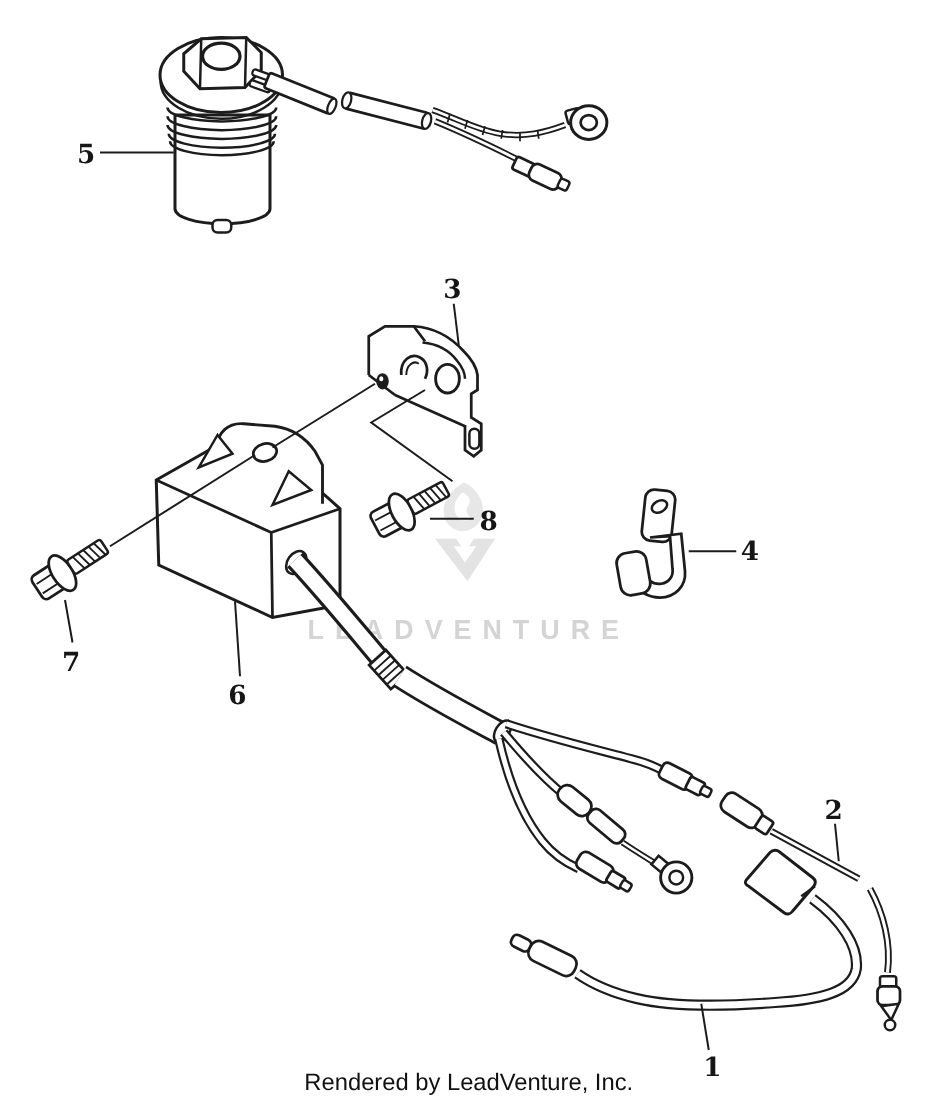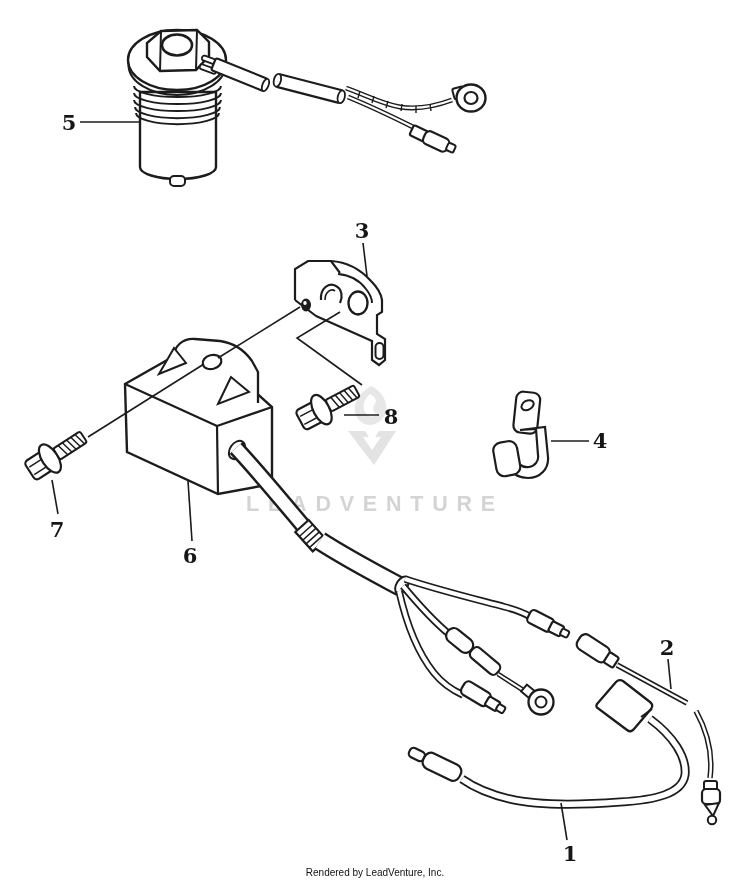--- a/index.html
+++ b/index.html
@@ -3,21 +3,21 @@
 <meta charset="utf-8">
 <style>
   html,body{margin:0;padding:0;background:#fff;}
   .stage{position:relative;width:750px;height:888px;background:#ffffff;overflow:hidden;
          font-family:"Liberation Sans",sans-serif;}
   .stage svg{position:absolute;left:0;top:0;}
   .callout-num{font-family:"DejaVu Serif",serif;font-weight:bold;font-size:21px;fill:#161616;}
   .wm-text{font-family:"Liberation Sans",sans-serif;font-weight:600;font-size:22px;
            fill:#d4d4d4;letter-spacing:9px;}
   .footer{position:absolute;left:0;right:0;bottom:10px;text-align:center;
-          font-size:10px;color:#111;font-family:"Liberation Sans",sans-serif;}
+          font-size:19px;color:#111;font-family:"Liberation Sans",sans-serif;}
   .ln{stroke:#1c1c1c;fill:none;}
   .fw{fill:#ffffff;stroke:#1c1c1c;}
 </style>
 </head>
 <body>
 
 <div class="stage">
 <svg width="750" height="888" viewBox="0 0 750 888">
 
   <g>

